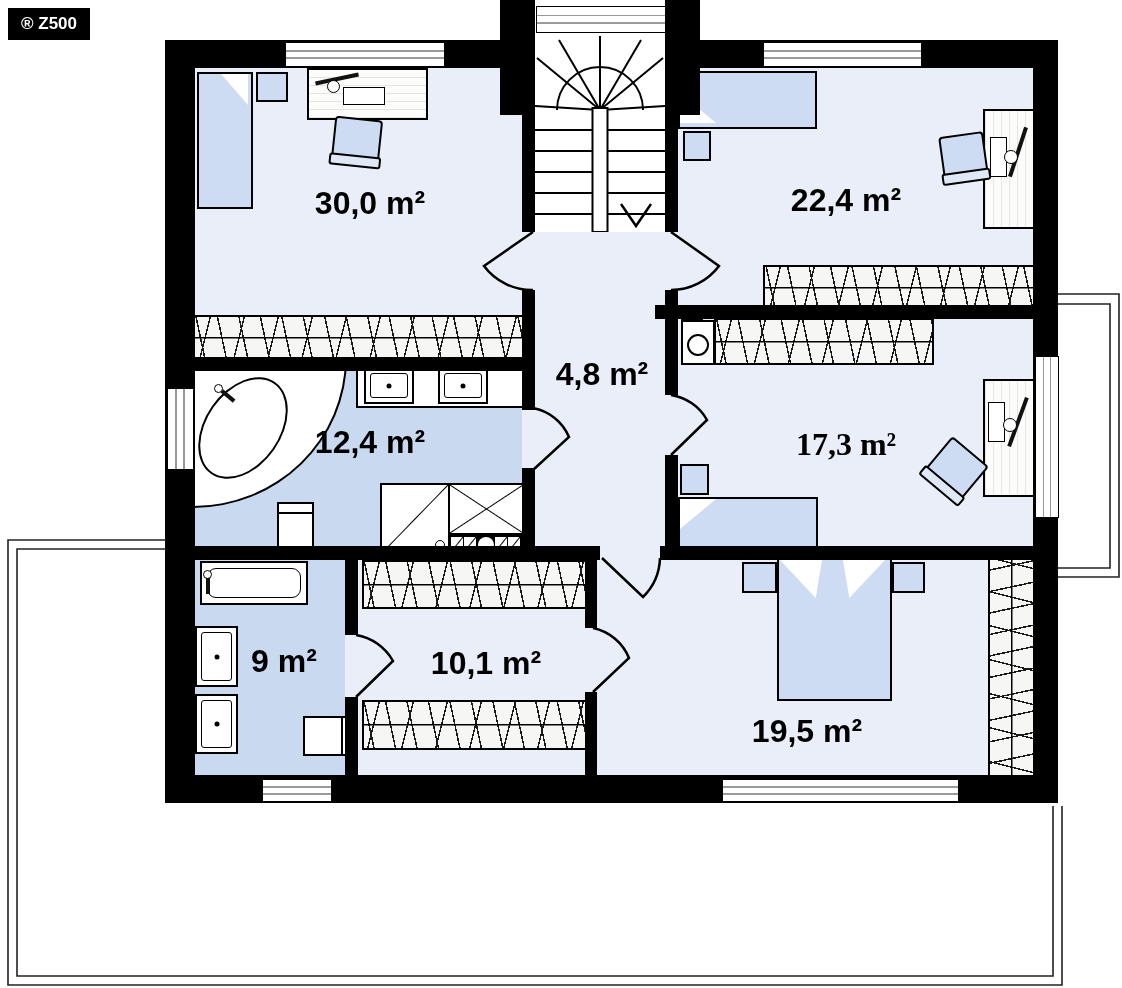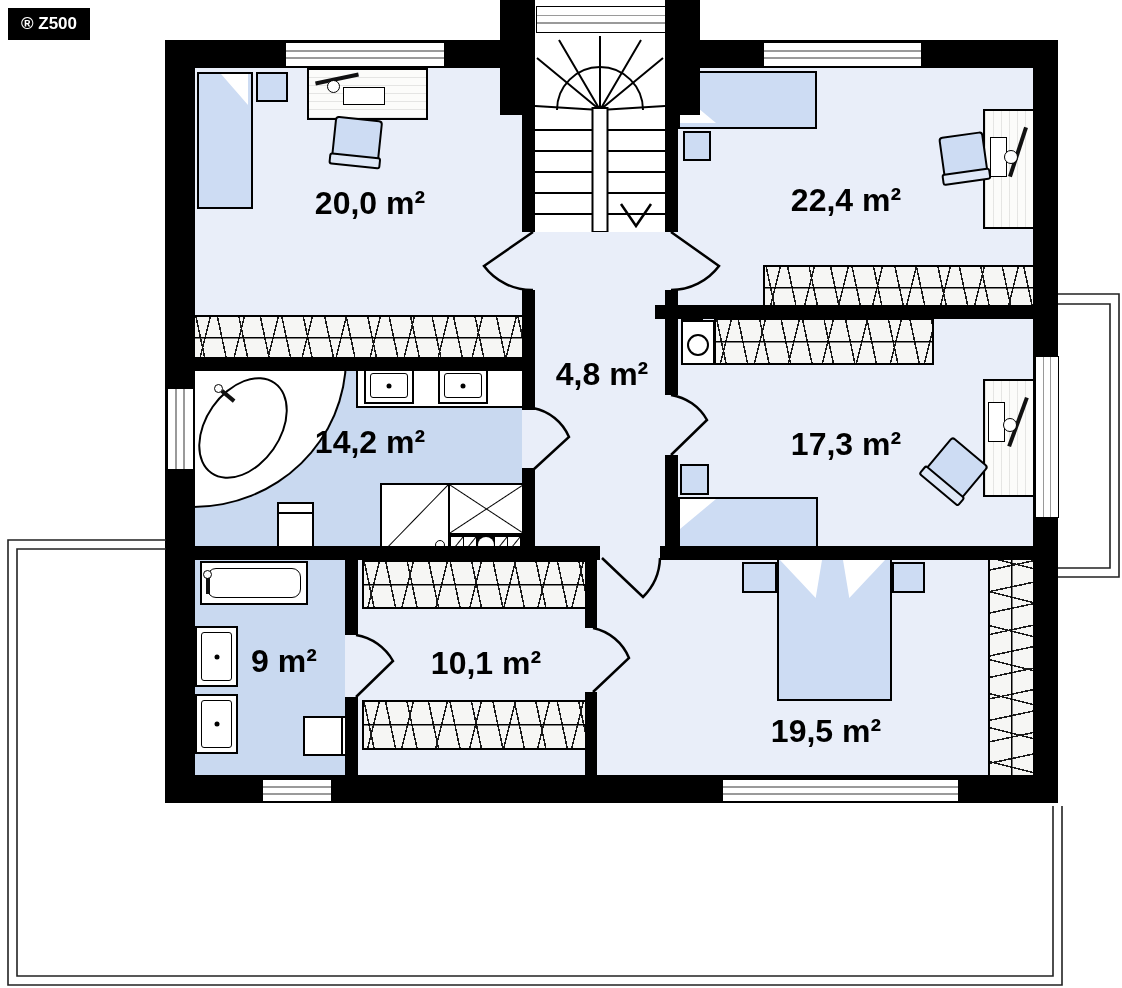--- a/index.html
+++ b/index.html
@@ -198,24 +198,24 @@
       <path d="M356,697 L393,661 A52,52 0 0 0 356,635"></path>
     </g>
     <g stroke="#222" stroke-width="1.6" fill="none">
       <path d="M166,540 H8 V985 H1062 V806"></path>
       <path d="M166,549 H17 V976 H1053 V806"></path>
       <path d="M1058,294 H1119 V577 H1058"></path>
       <path d="M1058,304 H1110 V568 H1058"></path>
     </g>
   </svg>
 
-  <div class="area-label" style="left:370px;top:203px;">20,0 m²</div>
+  <div class="area-label" style="left:370px;top:203px;">30,0 m²</div>
   <div class="area-label" style="left:846px;top:200px;">22,4 m²</div>
   <div class="area-label" style="left:602px;top:374px;">4,8 m²</div>
-  <div class="area-label" style="left:370px;top:442px;">14,2 m²</div>
-  <div class="area-label" style="left:846px;top:444px;">17,3 m²</div>
+  <div class="area-label" style="left:370px;top:442px;">12,4 m²</div>
+  <div class="area-label" style="left:846px;top:444px;font-family:Liberation Serif, serif;">17,3 m²</div>
   <div class="area-label" style="left:284px;top:661px;">9 m²</div>
   <div class="area-label" style="left:486px;top:663px;">10,1 m²</div>
-  <div class="area-label" style="left:826px;top:731px;">19,5 m²</div>
+  <div class="area-label" style="left:807px;top:731px;">19,5 m²</div>
 
   <div class="logo">® Z500</div>
 
 </div>
 
 </body></html>

